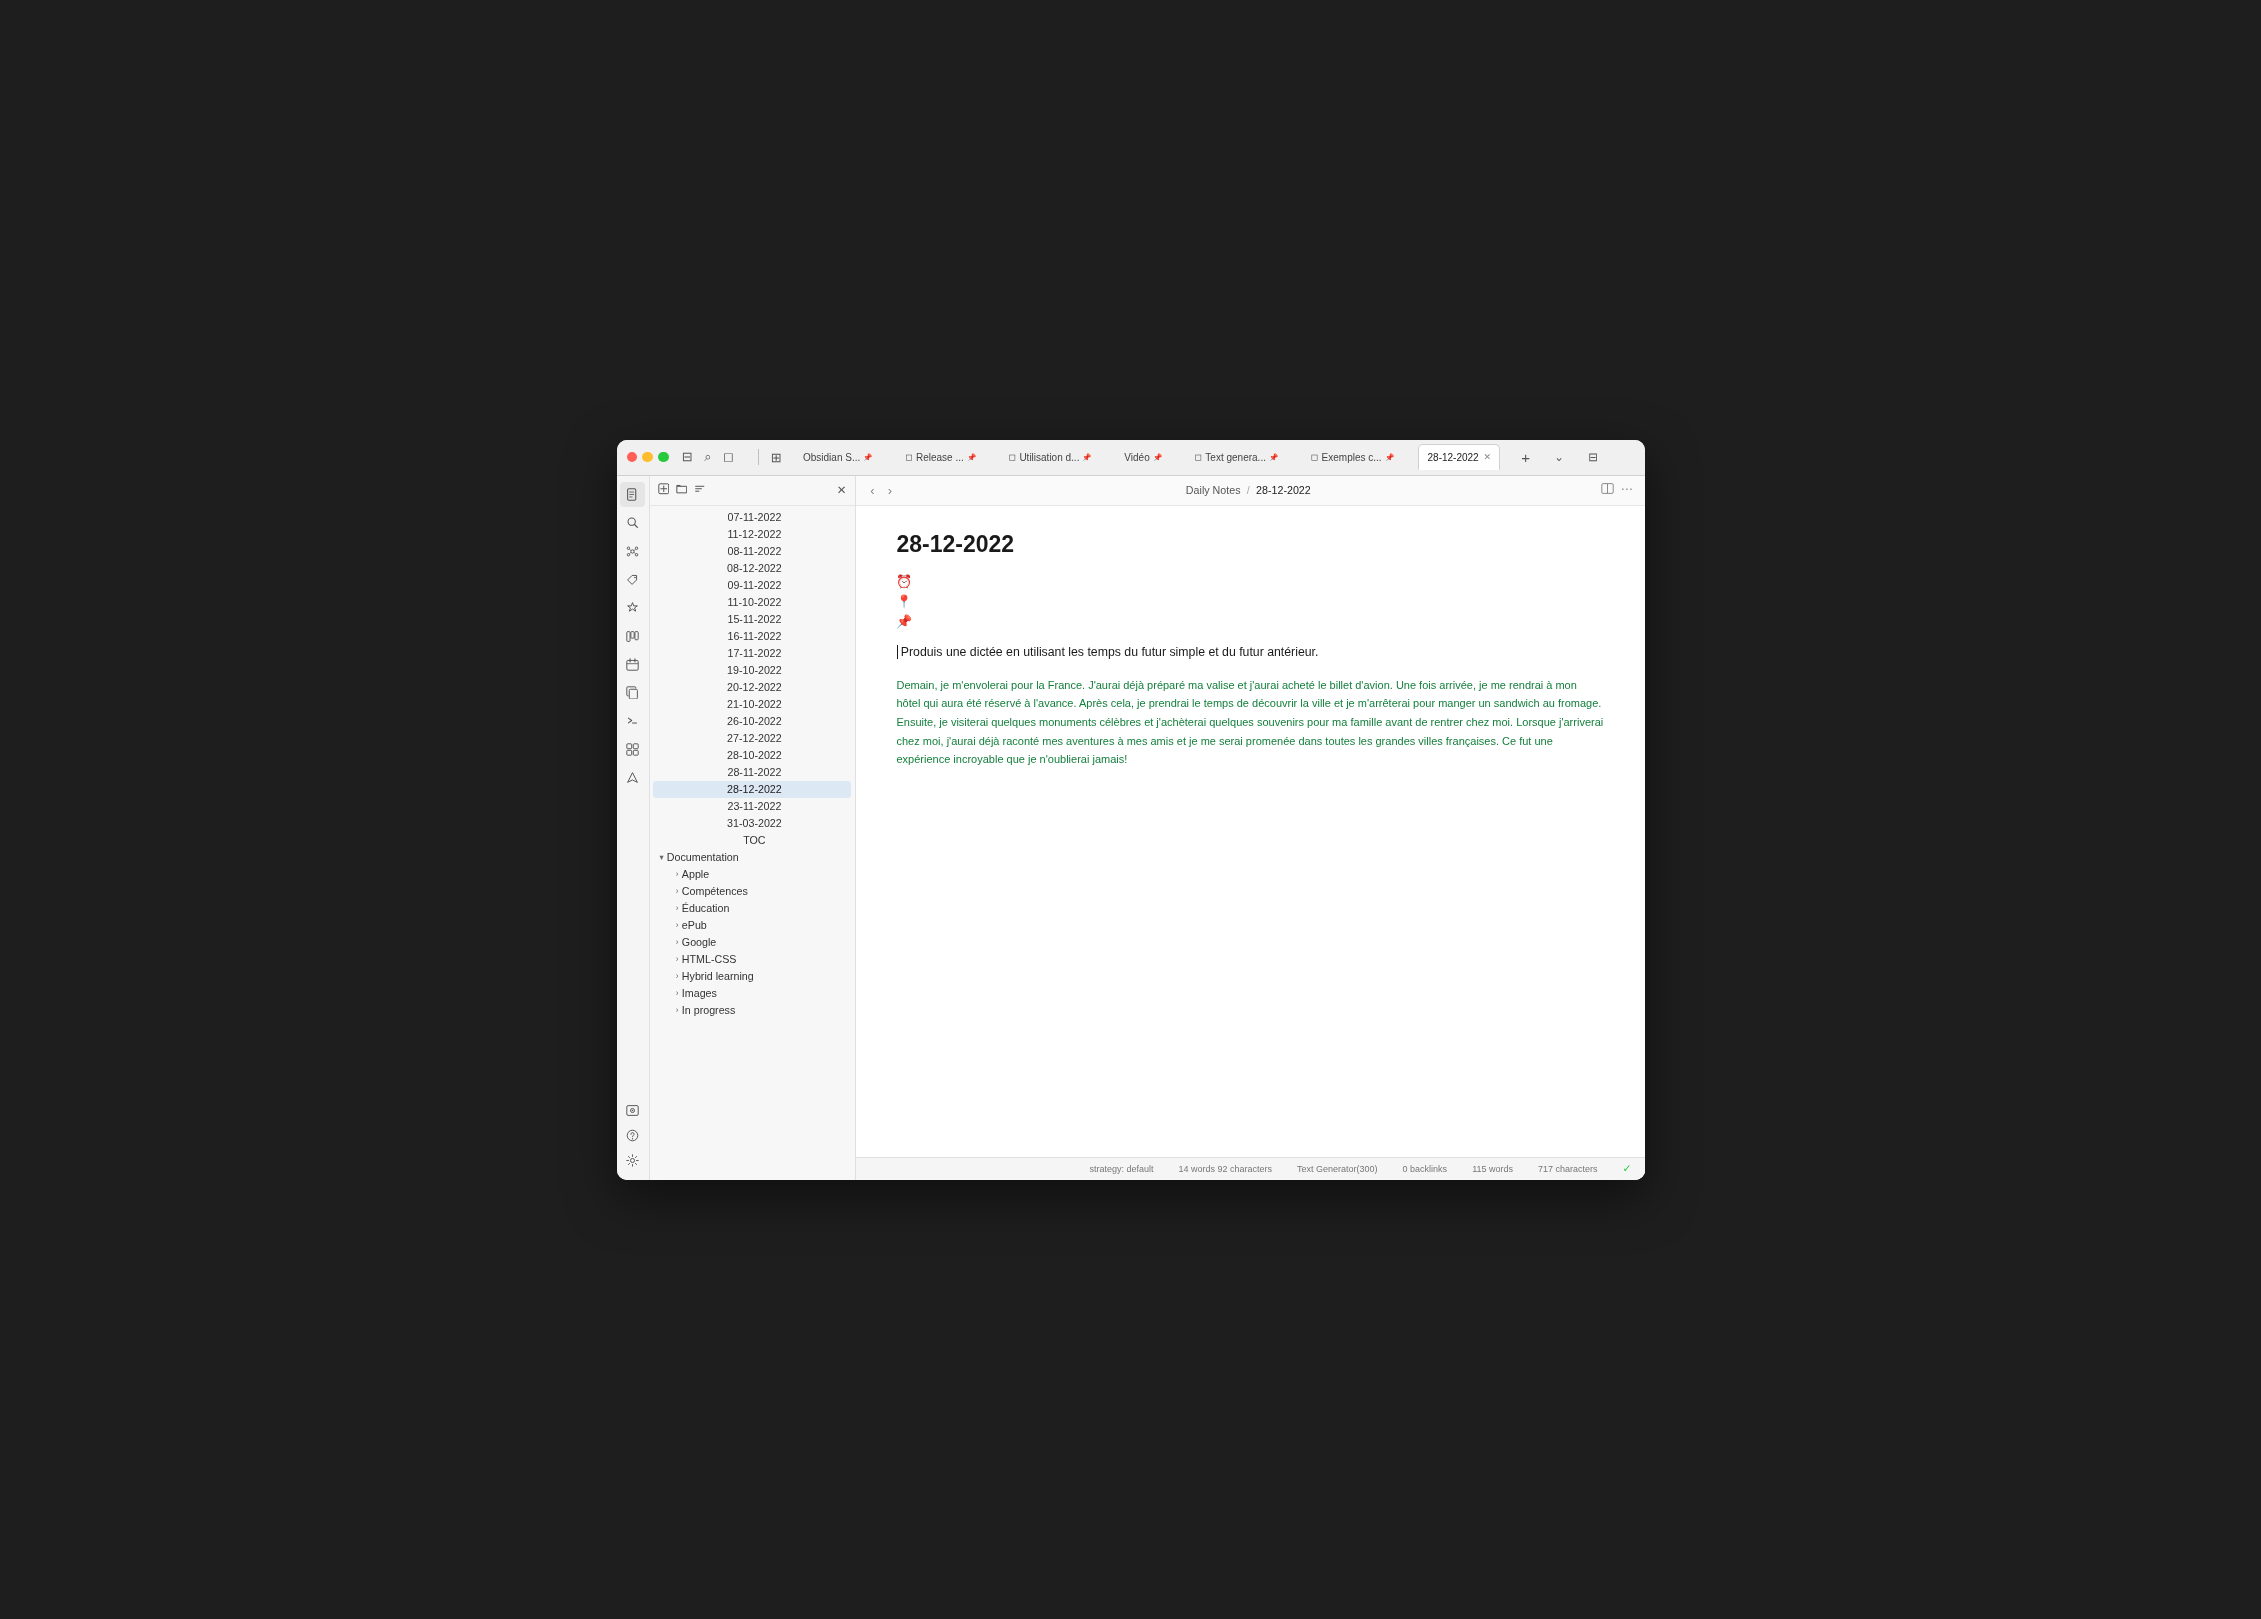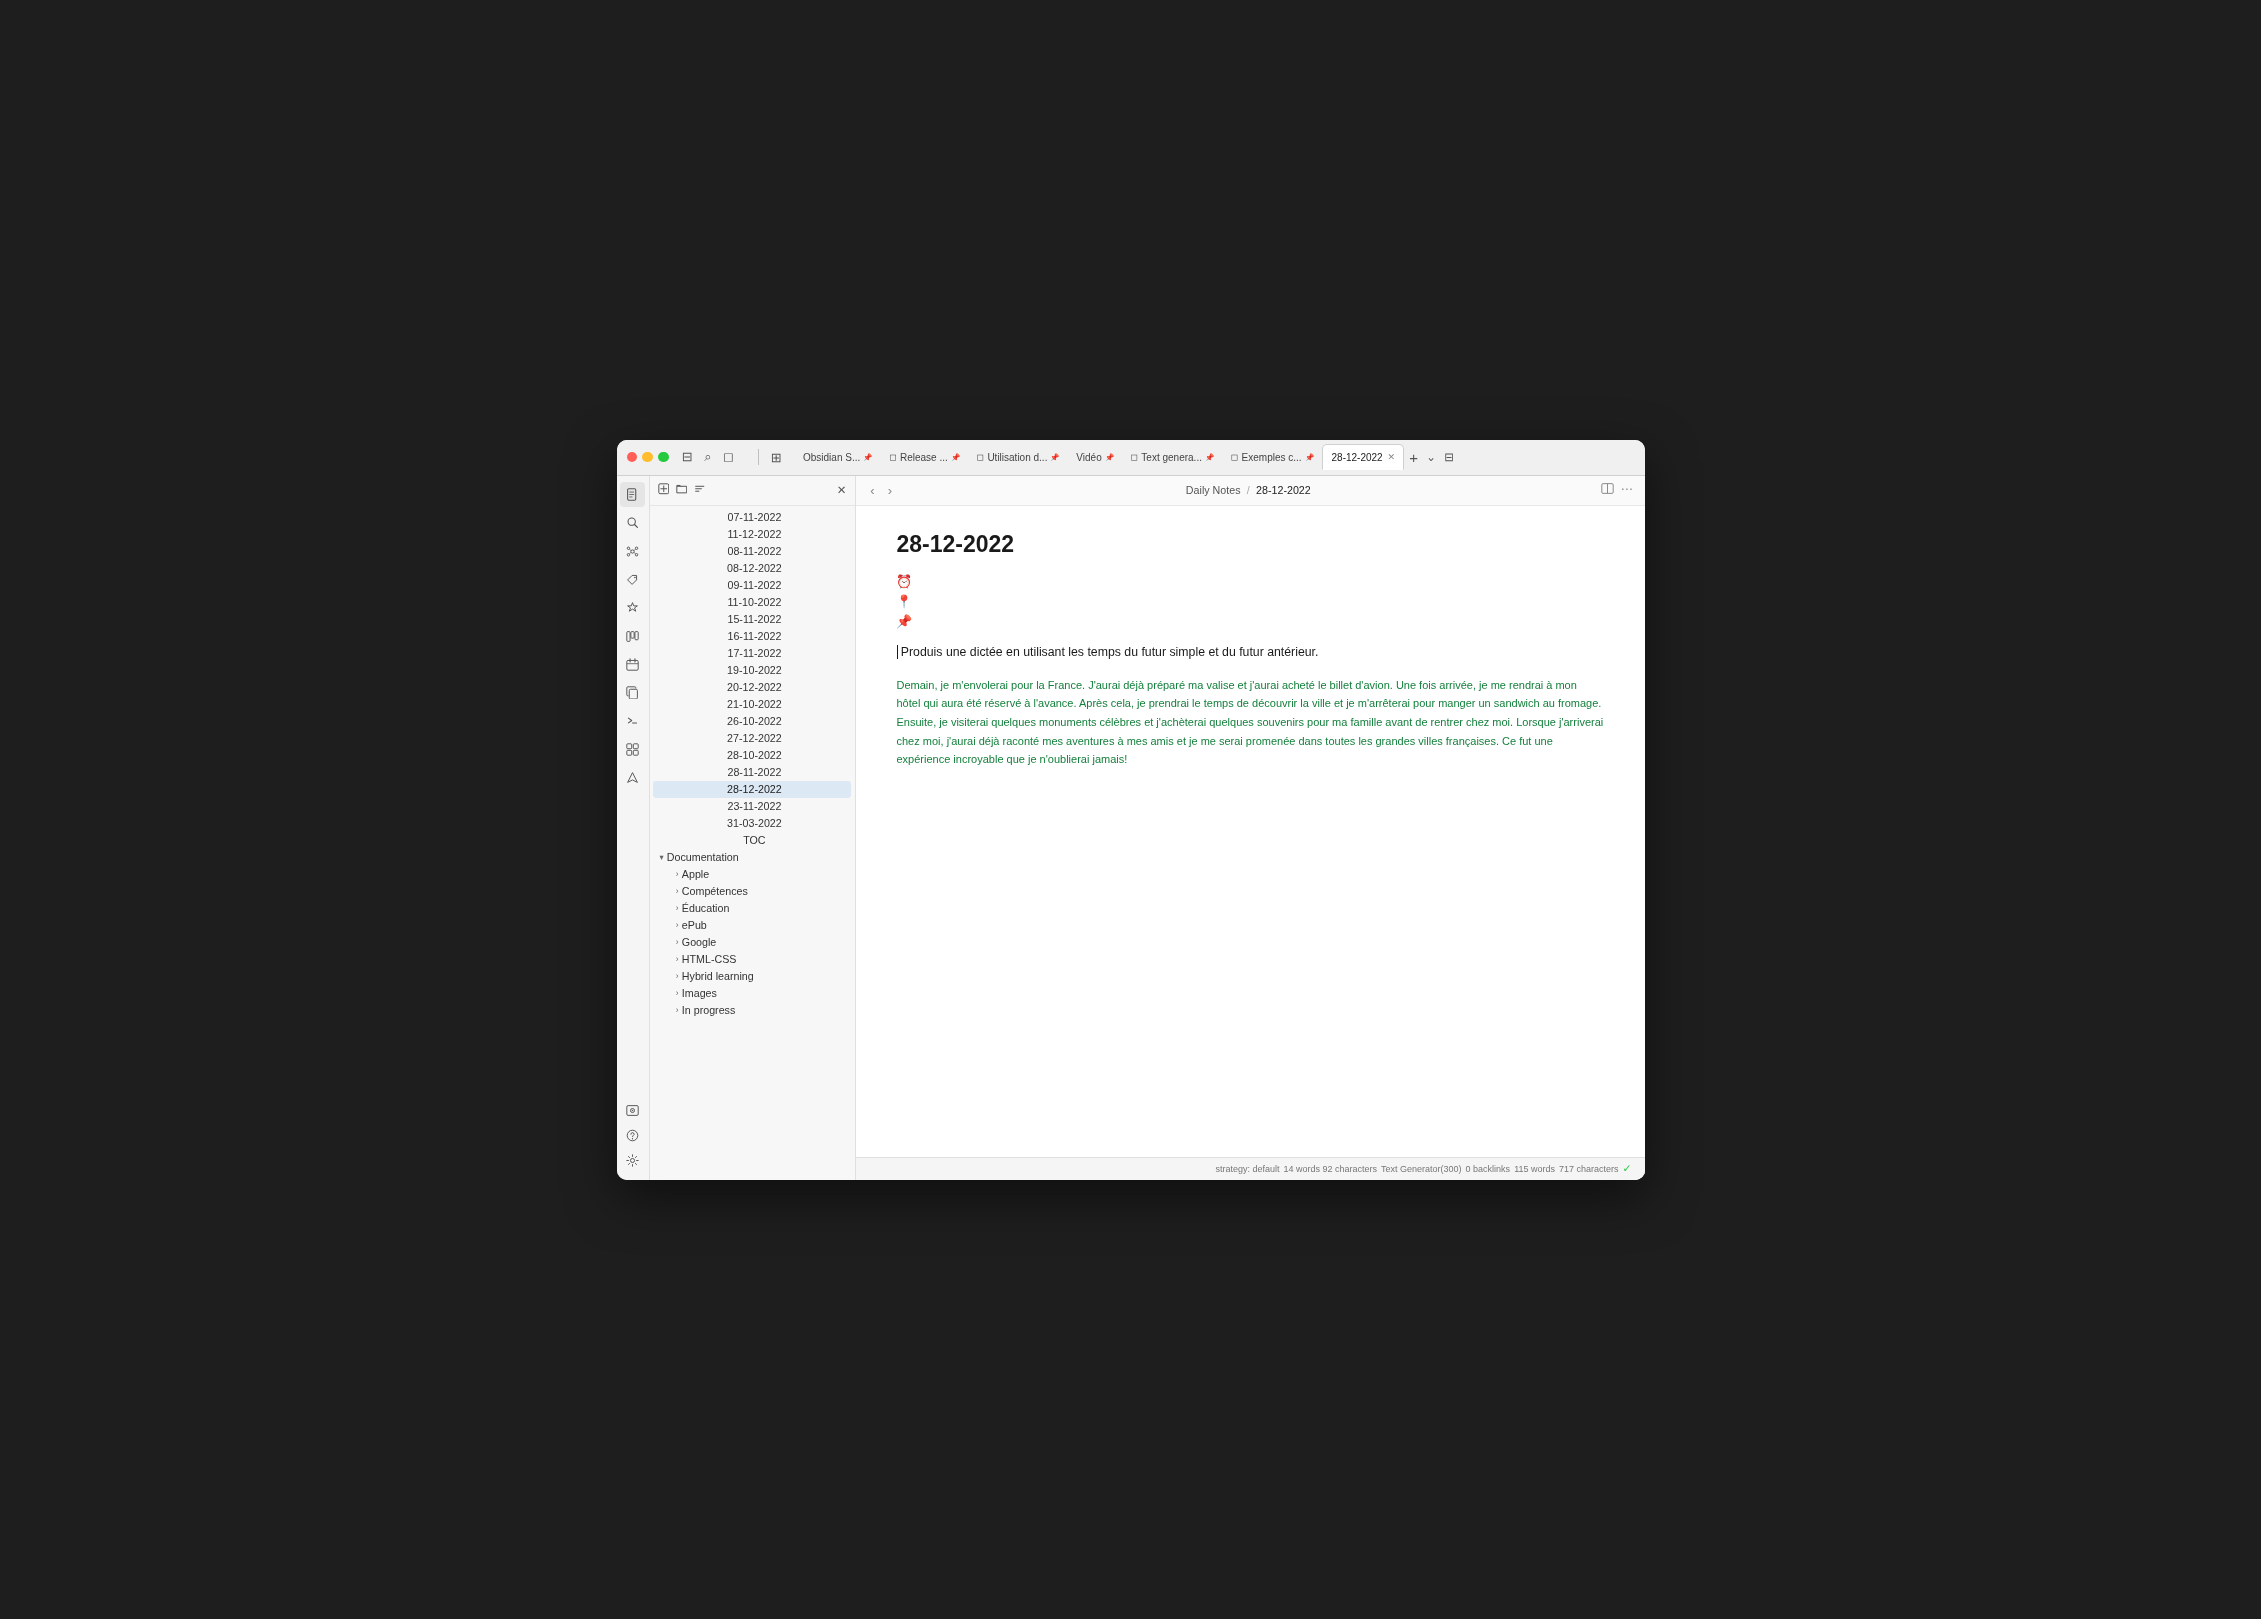--- a/index.html
+++ b/index.html
@@ -63,21 +63,21 @@
       height: 16.4px;
       background: #c0c0c0;
       margin: 0 5px;
     }
     
     .tabs-bar {
       display: flex;
       align-items: center;
       flex: 1;
       overflow: hidden;
-      gap: 0;
+      gap: 16px;
     }
     .tab {
       display: flex;
       align-items: center;
       padding: 3.3px 8.2px;
       font-size: 10px;
       color: #444;
       border-radius: 5px 5px 0 0;
       cursor: pointer;
       white-space: nowrap;
@@ -276,21 +276,21 @@
     
     .statusbar {
       height: 23px;
       background: #f5f5f5;
       border-top: 0.8px solid #e0e0e0;
       display: flex;
       align-items: center;
       padding: 0 13px;
       font-size: 9px;
       color: #777;
-      gap: 4px;
+      gap: 25px;
       justify-content: flex-end;
     }
     .statusbar-item { white-space: nowrap; }
     .statusbar-check { color: #27c93f; font-size: 10.7px; }
   </style>
 </head>
 <body>
 
 <div class="window">
 

